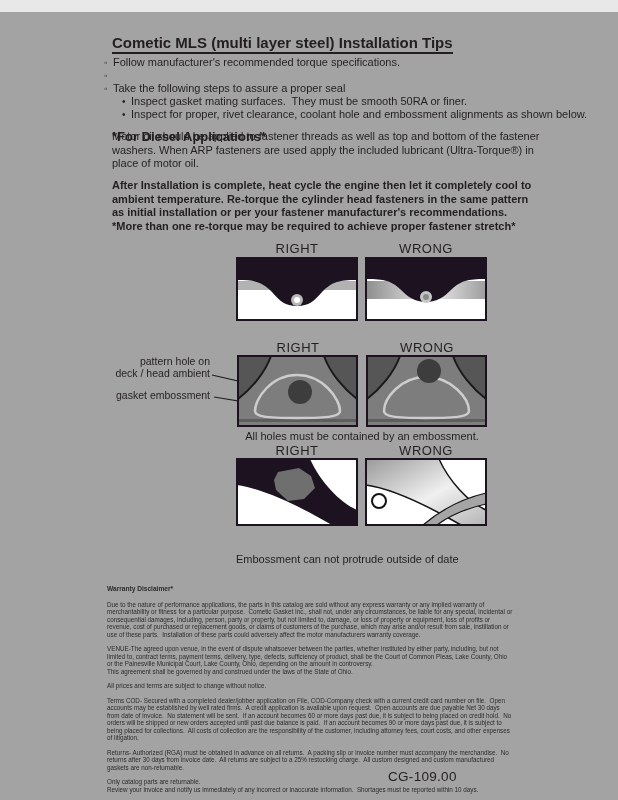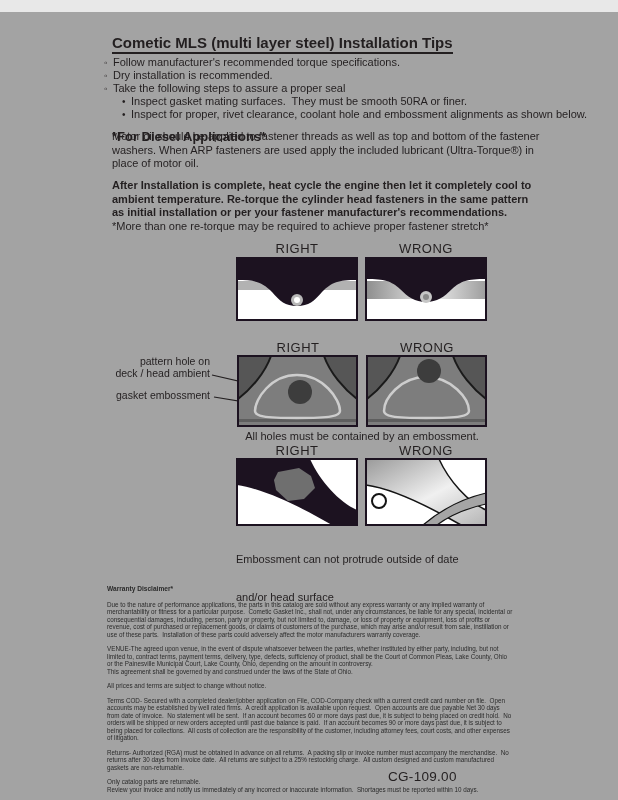--- a/index.html
+++ b/index.html
@@ -38,40 +38,39 @@
     <span class="title">Cometic MLS (multi layer steel) Installation Tips</span>
   </div>
 
   <div class="abs" style="left:104px;top:44px;">
     <div class="bullet-row">
       <span class="marker">◦</span>
       <span>Follow manufacturer's recommended torque specifications.</span>
     </div>
     <div class="bullet-row">
       <span class="marker">◦</span>
-      <span>Dry installation is recommended.</span>
     </div>
     <div class="bullet-row">
       <span class="marker">◦</span>
       <span>Take the following steps to assure a proper seal</span>
     </div>
     <div class="bullet-row sub">
       <span class="marker">•</span>
       <span>Inspect gasket mating surfaces.  They must be smooth 50RA or finer.</span>
     </div>
     <div class="bullet-row sub">
       <span class="marker">•</span>
       <span>Inspect for proper, rivet clearance, coolant hole and embossment alignments as shown below.</span>
     </div>
   </div>
 
   <div class="abs section-head" style="left:112px;top:117px;">*For Diesel Applications*</div>
   <div class="abs body-text" style="left:112px;top:118px;width:430px;">Motor oil should be applied to fastener threads as well as top and bottom of the fastener washers. When ARP fasteners are used apply the included lubricant (Ultra-Torque®) in place of motor oil.</div>
   <div class="abs body-text" style="left:112px;top:167px;width:430px;font-weight:bold;">After Installation is complete, heat cycle the engine then let it completely cool to ambient temperature. Re-torque the cylinder head fasteners in the same pattern as initial installation or per your fastener manufacturer's recommendations.</div>
-  <div class="abs note" style="left:112px;top:208px;">*More than one re-torque may be required to achieve proper fastener stretch*</div>
+  <div class="abs note" style="left:112px;top:208px;font-weight:bold;">*More than one re-torque may be required to achieve proper fastener stretch*</div>
 
   <div class="abs fig-label" style="left:236px;top:229px;">RIGHT</div>
   <div class="abs fig-label" style="left:365px;top:229px;">WRONG</div>
 
   <svg class="abs" style="left:236px;top:245px;" width="122" height="64" viewBox="0 0 122 64">
     <rect x="0" y="0" width="122" height="64" fill="#ffffff"></rect>
     <rect x="2" y="24" width="118" height="10" fill="#b2b2b2"></rect>
     <rect x="2" y="33" width="118" height="29" fill="#ffffff"></rect>
     <path d="M1,1 H121 V23 C102,23 96,25 86,35 C78,44 73,49 61,49 C49,49 44,44 36,35 C26,25 20,23 1,23 Z" fill="#1c1220"></path>
     <circle cx="61" cy="43" r="6" fill="#b8b8b8"></circle>
@@ -158,21 +157,20 @@
     </defs>
     <rect x="0" y="0" width="122" height="68" fill="#ffffff"></rect>
     <path d="M1,1 H74 C84,23 103,44 121,52 L121,67 H96 C70,52 30,31 1,27 Z" fill="url(#g3)" stroke="#141414" stroke-width="1.5"></path>
     <path d="M58,67 C78,50 100,40 121,35 L121,46 C103,50 84,58 72,67 Z" fill="#a5a5a5" stroke="#141414" stroke-width="1.2"></path>
     <circle cx="14" cy="43" r="7" fill="#ffffff" stroke="#141414" stroke-width="2"></circle>
     <rect x="1" y="1" width="120" height="66" fill="none" stroke="#1c1220" stroke-width="2"></rect>
   </svg>
 
   <div class="abs caption" style="left:236px;top:516px;width:300px;">
     <div>Embossment can not protrude outside of date</div>
-    <div>and/or head surface</div>
   </div>
 
   <div class="abs legal" style="left:107px;top:573px;">
     <div class="lhead">Warranty Disclaimer*</div>
     <p>Due to the nature of performance applications, the parts in this catalog are sold without any express warranty or any implied warranty of merchantability or fitness for a particular purpose.  Cometic Gasket Inc., shall not, under any circumstances, be liable for any special, incidental or consequential damages, including, person, party or property, but not limited to, damage, or loss of property or equipment, loss of profits or revenue, cost of purchased or replacement goods, or claims of customers of the purchase, which may arise and/or result from sale, instillation or use of these parts.  Installation of these parts could adversely affect the motor manufacturers warranty coverage.</p>
     <p class="lp-tight">VENUE-The agreed upon venue, in the event of dispute whatsoever between the parties, whether instituted by either party, including, but not limited to, contract terms, payment terms, delivery, type, defects, sufficiency of product, shall be the Court of Common Pleas, Lake County, Ohio or the Painesville Municipal Court, Lake County, Ohio, depending on the amount in controversy.</p>
     <p>This agreement shall be governed by and construed under the laws of the State of Ohio.</p>
     <p>All prices and terms are subject to change without notice.</p>
     <p>Terms COD- Secured with a completed dealer/jobber application on File, COD-Company check with a current credit card number on file.  Open accounts may be established by well rated firms.  A credit application is available upon request.  Open accounts are due payable Net 30 days from date of invoice.  No statement will be sent.  If an account becomes 60 or more days past due, it is subject to being placed on credit hold.  No orders will be shipped or new orders accepted until past due balance is paid.  If an account becomes 90 or more days past due, it is subject to being placed for collections.  All costs of collection are the responsibility of the customer, including attorney fees, court costs, and other expenses of litigation.</p>
     <p>Returns- Authorized (RGA) must be obtained in advance on all returns.  A packing slip or invoice number must accompany the merchandise.  No returns after 30 days from invoice date.  All returns are subject to a 25% restocking charge.  All custom designed and custom manufactured gaskets are non-returnable.</p>

